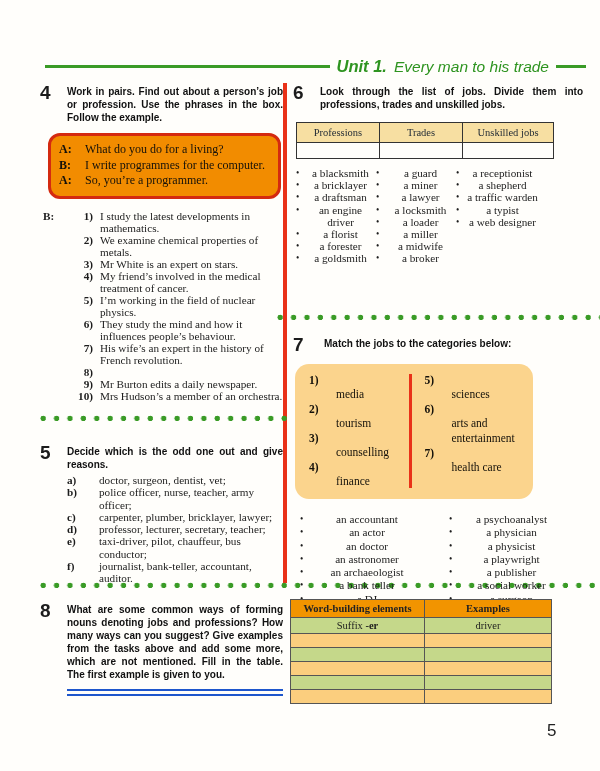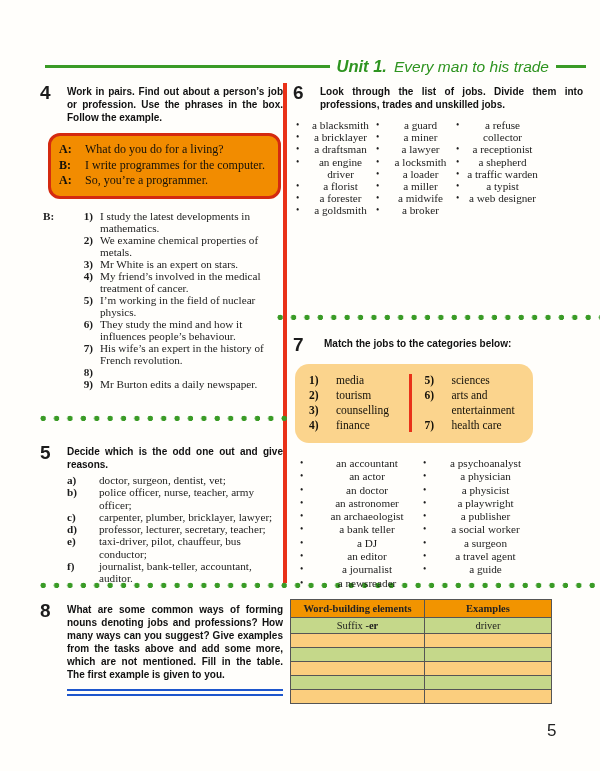--- a/index.html
+++ b/index.html
@@ -75,22 +75,22 @@
 
   
   #ex7 { left:293px; top:337px; width:290px; }
   #ex7 .ex-num { width:31px; }
   .cat-box { margin:11px 0 0 2px; width:238px; background:#fbd48d; border-radius:14px; display:flex; padding:9px 0 10px; }
   .cat-col1 { flex:none; width:100px; padding-left:14px; }
   .cat-divider { flex:none; width:2.5px; background:#e93118; margin:1px 0; }
   .cat-col2 { flex:1; padding-left:13px; padding-right:10px; }
   .c-item { display:flex; font-size:11.5px; line-height:15px; color:#14110a; }
   .c-num { flex:none; width:17px; font-weight:bold; margin-right:10px; }
-  .c-text { flex:1; }
-  .jobs2 { display:flex; margin:14px 0 0 7px; }
+  .c-text { flex:1;margin-top:14px; }
+  .jobs2 { display:flex; margin:14px 0 0 7px;gap:26px; }
   .j2colA { width:123px; } .j2colB { width:114px; }
   .jobs2 .bi { line-height:13.3px; padding-left:11px; }
 
   
   #wordtable { position:absolute; left:290px; top:599px; }
   .word-table { border-collapse:collapse;padding-left:39px; }
   .word-table th { background:#f29400; border:1.3px solid #555; font-size:10.5px; height:15px; color:#222; }
   .word-table .c1 { width:131px; } .word-table .c2 { width:124px; }
   .word-table td { border:1.3px solid #555; font-size:10.5px; text-align:center; height:13px; }
   .word-table tr.g td { background:#c5d88a; }
@@ -164,20 +164,24 @@
             <span class="n-num">7)</span>
             <span class="n-text">His wife’s an expert in the history of French revolution.</span>
           </div>
         <div class="n-item">
             <span class="n-num">8)</span>
           </div>
         <div class="n-item">
             <span class="n-num">9)</span>
             <span class="n-text">Mr Burton edits a daily newspaper.</span>
           </div>
+        <div class="n-item">
+            <span class="n-num">10)</span>
+            <span class="n-text">Mrs Hudson’s a member of an orchestra.</span>
+          </div>
       </div>
     </div>
   </div>
 
   <div class="dots" id="dots-left"></div>
 
   <div class="ex" id="ex5">
     <div class="ex-head">
       <div class="ex-num">5</div>
       <div class="instr">Decide which is the odd one out and give reasons.</div>
@@ -220,20 +224,34 @@
         <div class="blue-line"></div>
       </div>
     </div>
   </div>
 
   <div class="ex" id="ex6">
     <div class="ex-head">
       <div class="ex-num">6</div>
       <div class="instr">Look through the list of jobs. Divide them into professions, trades and unskilled jobs.</div>
     </div>
+    <table class="jobs-table">
+      <tbody>
+          <tr>
+        <th>Professions</th>
+        <th>Trades</th>
+        <th class="wide">Unskilled jobs</th>
+      </tr>
+      <tr>
+        <td></td>
+        <td></td>
+        <td></td>
+      </tr>
+    </tbody>
+      </table>
     <div class="jobs3">
       <div class="jcolA">
         <div class="bi">a blacksmith</div>
         <div class="bi">a bricklayer</div>
         <div class="bi">a draftsman</div>
         <div class="bi">an engine driver</div>
         <div class="bi">a florist</div>
         <div class="bi">a forester</div>
         <div class="bi">a goldsmith</div>
       </div>
@@ -241,21 +259,20 @@
         <div class="bi">a guard</div>
         <div class="bi">a miner</div>
         <div class="bi">a lawyer</div>
         <div class="bi">a locksmith</div>
         <div class="bi">a loader</div>
         <div class="bi">a miller</div>
         <div class="bi">a midwife</div>
         <div class="bi">a broker</div>
       </div>
       <div class="jcolC">
-        <div class="bi">a refuse collector</div>
         <div class="bi">a receptionist</div>
         <div class="bi">a shepherd</div>
         <div class="bi">a traffic warden</div>
         <div class="bi">a typist</div>
         <div class="bi">a web designer</div>
       </div>
     </div>
   </div>
 
   <div class="dots" id="dots-right"></div>

